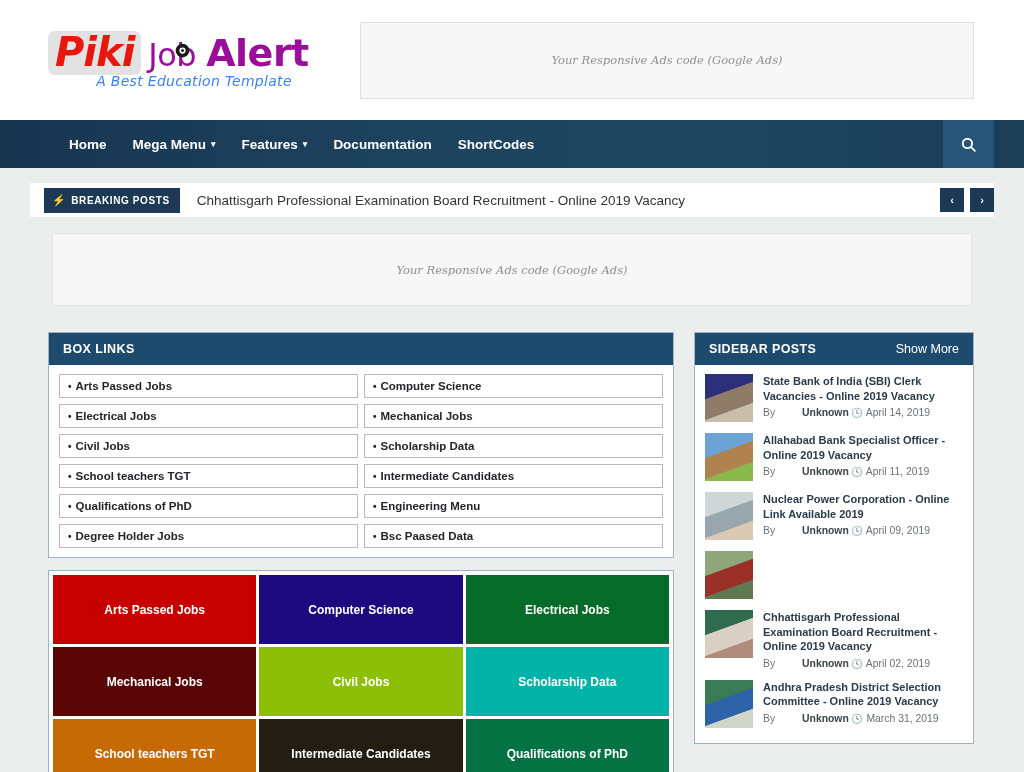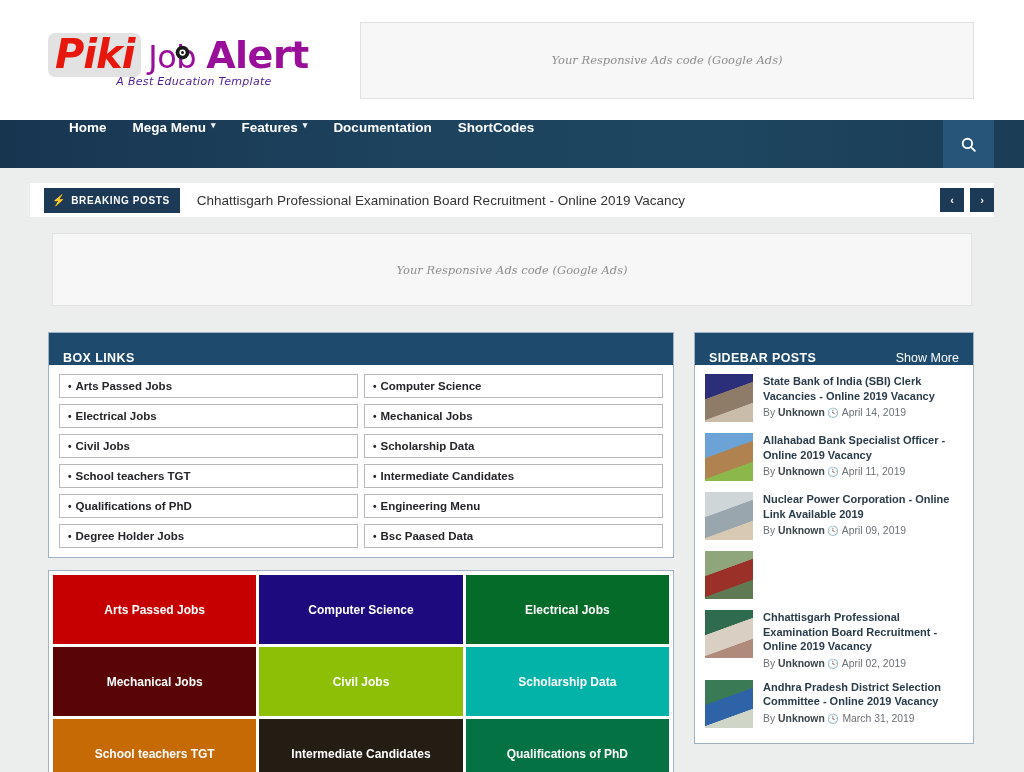--- a/index.html
+++ b/index.html
@@ -54,22 +54,22 @@
   }
   .logo-alert {
     color: #9a0f9a;
     font-size: 38px;
     font-weight: bold;
     margin-left: 10px;
     font-family: "DejaVu Sans", sans-serif;
     letter-spacing: -0.5px;
   }
   .logo-tag {
-    color: #4c1d95;
-    font-size: 11px;
+    color: #3b82f6;
+    font-size: 14px;
     font-style: italic;
     text-align: center;
     margin-top: -2px;
     font-family: "DejaVu Sans", sans-serif;
     letter-spacing: 0.3px;
   }
   .header-ad {
     flex: 1;
     margin-left: 20px;
     height: 77px;
@@ -89,21 +89,21 @@
   
   .nav {
     height: 48px;
     background: linear-gradient(90deg,#183550 0%, #1d435f 40%, #1e4660 70%, #1b3d56 100%);
     display: flex;
     align-items: stretch;
     position: relative;
   }
   .nav-items { display: flex; align-items: stretch; padding-left: 56px; }
   .nav-item {
-    display: flex; 
+    display: flex; align-items: center;
     color: #ffffff;
     font-size: 13.5px;
     font-weight: bold;
     padding: 0 13px;
     cursor: pointer;
     white-space: nowrap;
   }
   .nav-item .caret { margin-left: 5px; font-size: 9px; opacity: .95; }
   .nav-search {
     position: absolute; right: 30px; top: 0; bottom: 0;
@@ -174,21 +174,21 @@
   .col-side { flex: 1; }
 
   .panel {
     border: 1px solid #9fb3c4;
     background: #ffffff;
   }
   .panel-head {
     background: #1e4a6d;
     color: #ffffff;
     height: 32px;
-    display: flex; align-items: flex-end;
+    display: flex; align-items: center;
     padding: 0 14px;
     font-size: 12.5px;
     font-weight: bold;
     letter-spacing: 0.4px;
     justify-content: space-between;
   }
   .panel-head .show-more {
     font-weight: normal;
     font-size: 12.5px;
     letter-spacing: 0;
@@ -258,21 +258,21 @@
     line-height: 1.32;
     color: #2a3b49;
     font-weight: bold;
     cursor: pointer;
   }
   .post-meta {
     margin-top: 4px;
     font-size: 10.4px;
     color: #6b7277;
   }
-  .post-meta b { color: #3b4449; }
+  .post-meta b { color: #3b4449; margin-left: 24px; }
   .clock { font-size: 9.5px; }
 </style>
 </head>
 <body>
 
 <div class="page">
 
   <div class="header">
     <div class="logo-wrap">
       <div class="logo-line1">

